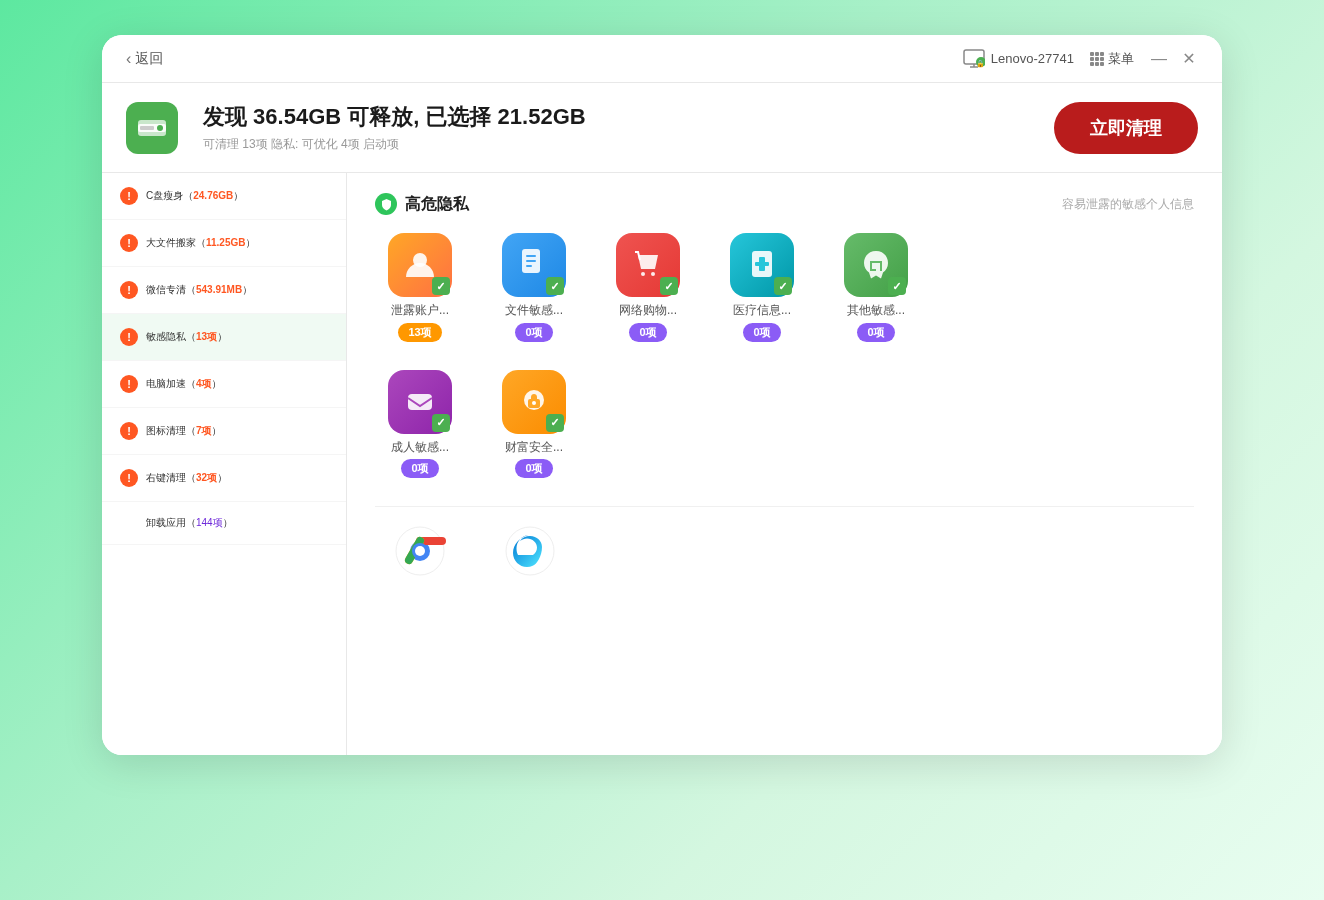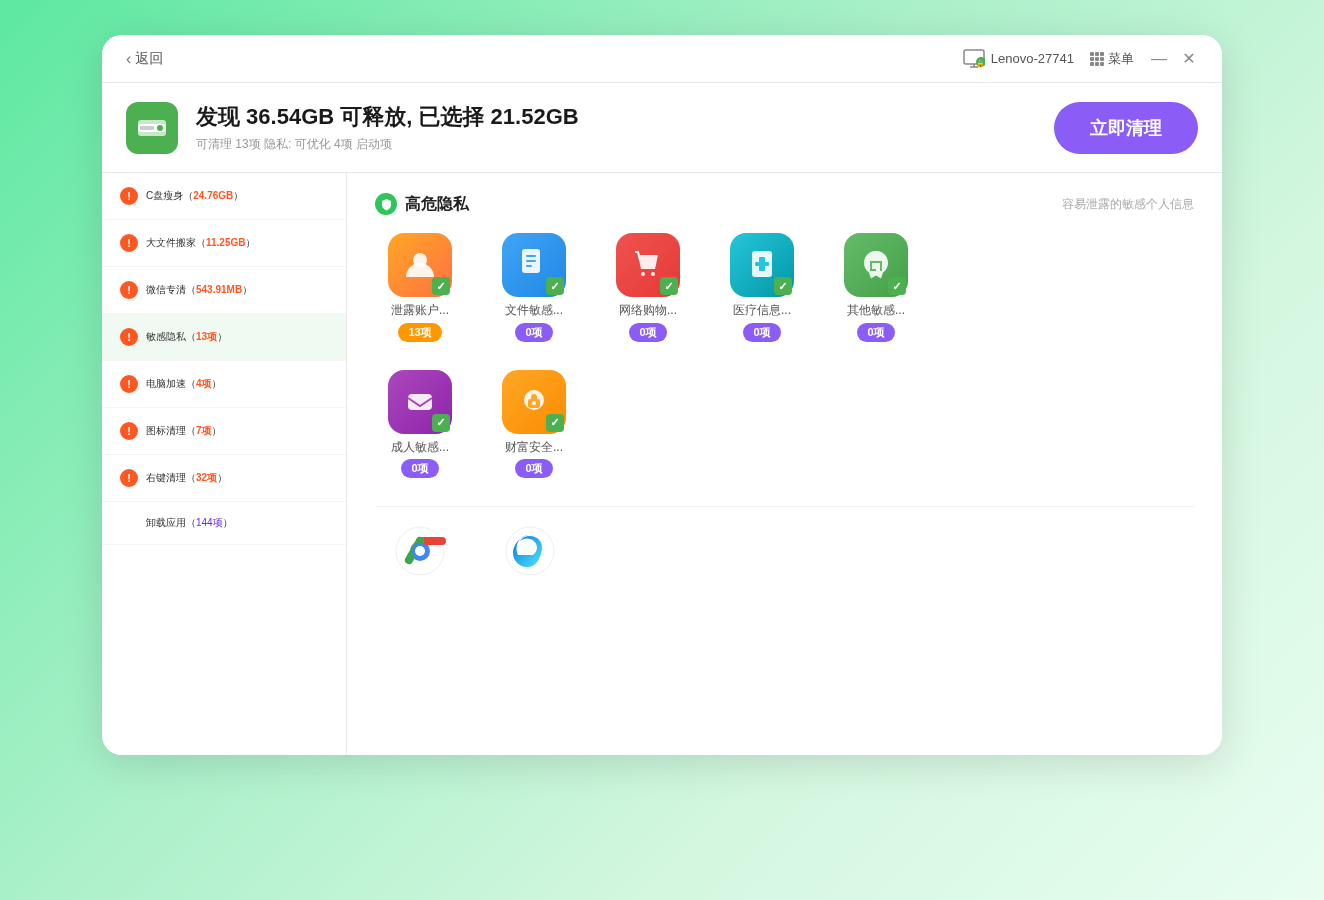--- a/index.html
+++ b/index.html
@@ -121,33 +121,33 @@
       width: 52px;
       height: 52px;
       background: #4caf50;
       border-radius: 12px;
       display: flex;
       align-items: center;
       justify-content: center;
       margin-right: 18px;
       flex-shrink: 0;
     }
-    .header-text { flex: 1; }
+    .header-text { flex: 1; margin-left: 7px; }
     .header-main-title {
       font-size: 22px;
       font-weight: 700;
       color: #1a1a1a;
     }
     .header-subtitle {
       font-size: 12px;
       color: #999;
       margin-top: 4px;
     }
     .clean-btn {
-      background: #8b5cf6;
+      background: #b91c1c;
       color: white;
       border: none;
       border-radius: 28px;
       padding: 14px 36px;
       font-size: 18px;
       font-weight: 600;
       cursor: pointer;
       flex-shrink: 0;
     }
     

